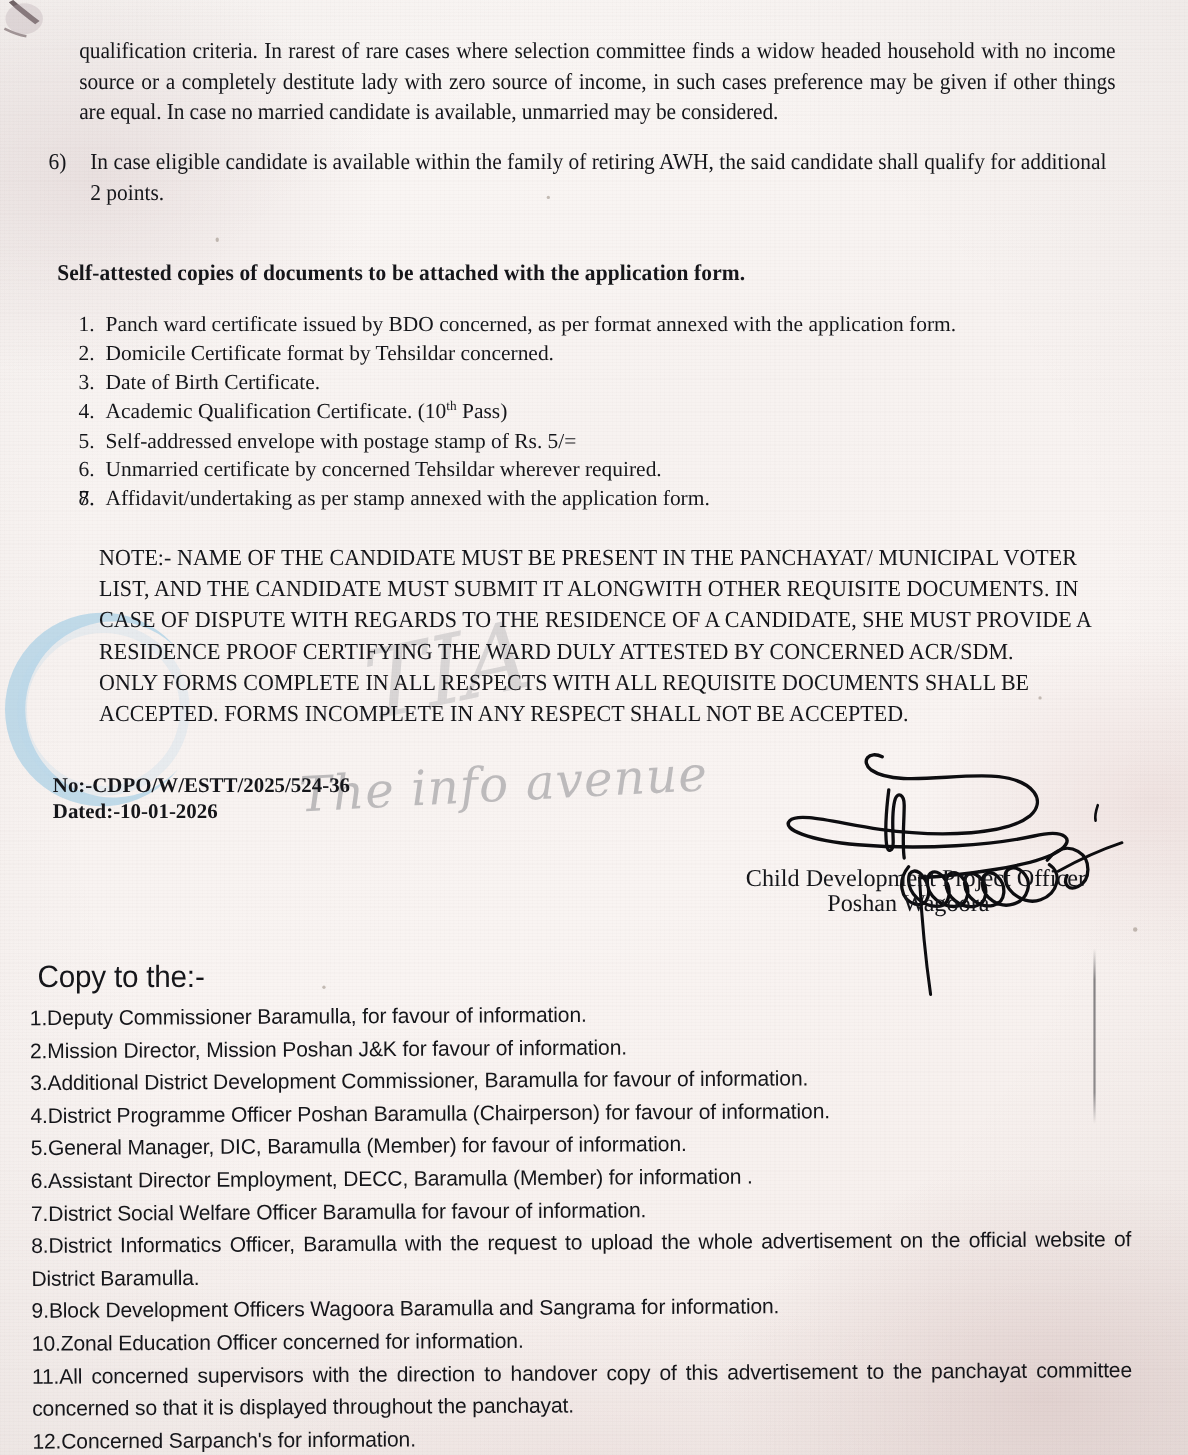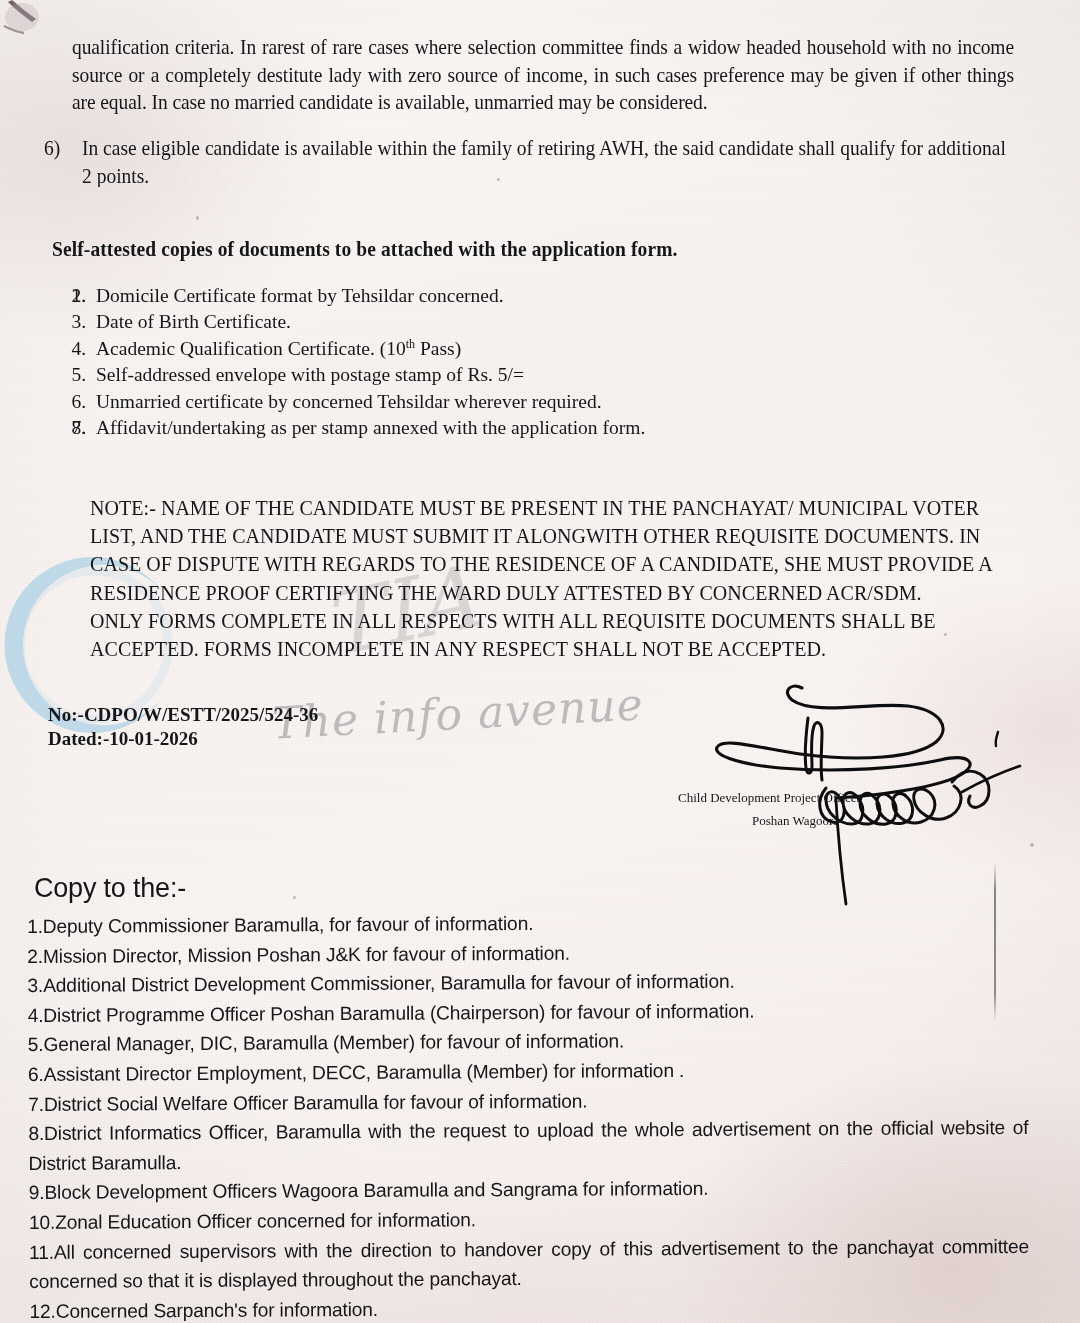--- a/index.html
+++ b/index.html
@@ -96,21 +96,21 @@
   }
   #note p{margin:0;}
 
   #refblock{
     left:48px;top:703px;
     font-size:19px;line-height:24px;font-weight:bold;
   }
 
   #sigblock{
     left:678px;top:786px;
-    font-size:13px;line-height:23px;text-align:left;
+    font-size:22px;line-height:23px;text-align:left;
   }
   #sigblock .l2{display:block;margin-left:74px;}
 
   
   .signature{position:absolute;left:640px;top:676px;width:410px;height:230px;pointer-events:none;}
   #copy-title{
     left:34px;top:872px;
     font-size:27px;letter-spacing:-.2px;
     font-family:"Liberation Sans", sans-serif;
     transform:scaleY(1.04);transform-origin:left top;
@@ -163,20 +163,21 @@
   <div class="blk serif" id="item6">
     <span class="num">6)</span>
     <span class="txt">In case eligible candidate is available within  the family of retiring AWH, the said candidate shall qualify for additional 2 points.</span>
   </div>
 
   <div class="blk serif" id="heading-docs">Self-attested copies of documents to be attached with the application form.</div>
 
   <div class="blk serif" id="docs-list">
     <div class="row">
       <span class="n">1.</span>
+      <span>Panch ward certificate issued by BDO concerned, as per format annexed with the application form.</span>
     </div>
     <div class="row">
       <span class="n">2.</span>
       <span>Domicile Certificate format by Tehsildar concerned.</span>
     </div>
     <div class="row">
       <span class="n">3.</span>
       <span>Date of Birth Certificate.</span>
     </div>
     <div class="row">

